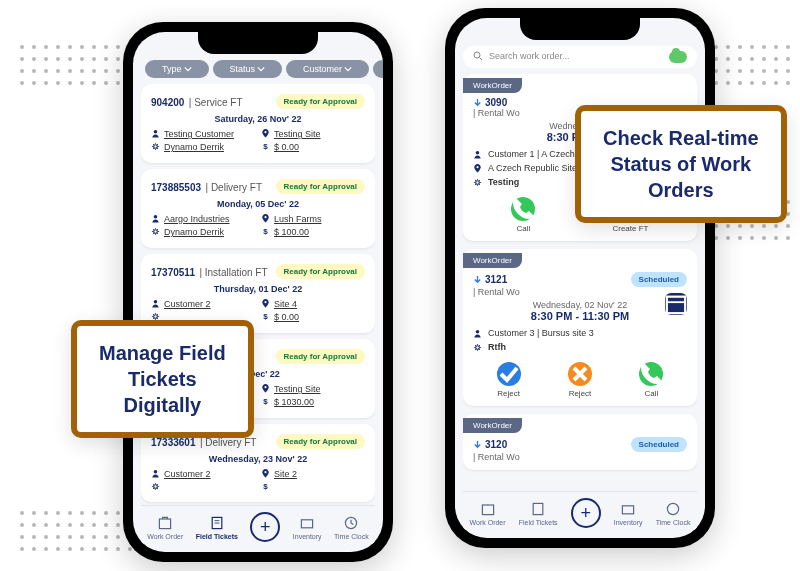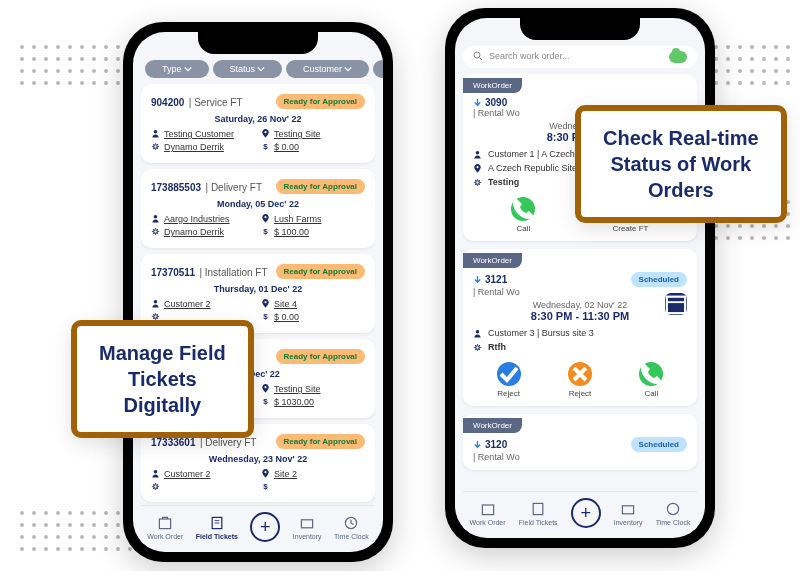--- a/index.html
+++ b/index.html
@@ -15,21 +15,21 @@
 
 .filters { display:flex; gap:4px; margin-bottom:6px; padding:0 4px; }
 .filter-pill { flex:1; background:#8a93a6; color:#fff; font-size:9px; padding:4px 17px; border-radius:12px; display:flex; align-items:center; justify-content:center; gap:2px; }
 .filter-pill svg { width:8px; height:8px; }
 
 .tickets { flex:1; overflow:hidden; }
 .ticket { background:#fff; border-radius:10px; padding:8px 10px; margin-bottom:6px; box-shadow:0 1px 3px rgba(0,0,0,0.08); }
 .ticket-head { display:flex; align-items:center; justify-content:space-between; margin-bottom:4px; }
 .ticket-id { font-size:10px; font-weight:bold; color:#1a2b6b;text-align:right; }
 .ticket-type { font-size:10px; color:#555; }
-.status-badge { background:#fdba74; color:#0f7a3a; font-size:8px; font-weight:bold; padding:3px 8px; border-radius:10px; }
+.status-badge { background:#fef9c3; color:#0f7a3a; font-size:8px; font-weight:bold; padding:3px 8px; border-radius:10px; }
 .status-scheduled { background:#bfe3ff; color:#1a5fa8; }
 .ticket-date { text-align:center; font-size:9px; font-weight:bold; color:#1a2b6b; margin-bottom:5px; }
 .ticket-row { display:flex; gap:6px; margin-bottom:3px; }
 .ticket-cell { flex:1; display:flex; align-items:flex-start; gap:4px; font-size:9px; color:#333;text-decoration:underline; }
 .ticket-cell svg { width:9px; height:9px; flex-shrink:0; }
 
 .bottomnav { display:flex; justify-content:space-around; align-items:center; padding:6px 0 2px; background:#f4f6fa; border-top:1px solid #e0e4ec; }
 .nav-item { display:flex; flex-direction:column; align-items:center; gap:2px; font-size:7px; color:#5a6785; }
 .nav-item.active { color:#1a2b6b; font-weight:bold; }
 .nav-item svg { width:16px; height:16px; }

